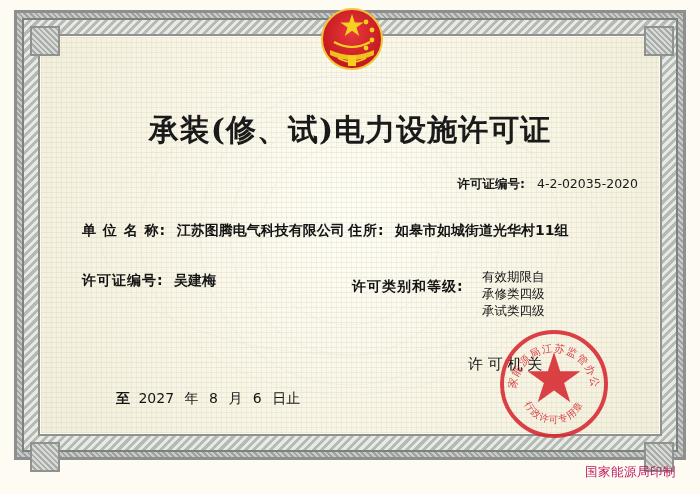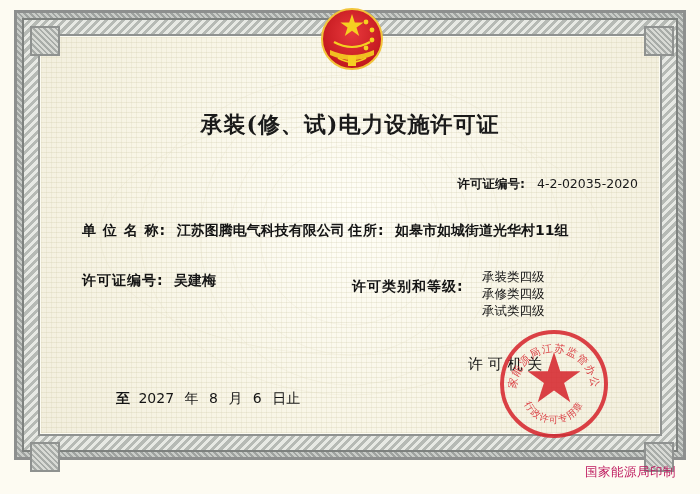--- a/index.html
+++ b/index.html
@@ -87,21 +87,21 @@
   }
 
   
   .title {
     position: absolute;
     left: 0;
     top: 110px;
     width: 700px;
     text-align: center;
     font-family: "DejaVu Serif", serif;
-    font-size: 22px;
+    font-size: 30px;
     font-weight: bold;
     letter-spacing: 1px;
     color: #1a1a1a;
     z-index: 5;
   }
 
   
   .cert-no {
     position: absolute;
     right: 62px;
@@ -252,21 +252,21 @@
   <div class="field-row row-legal">
     <span class="lbl">许可证编号:</span>
     <span class="val">吴建梅</span>
   </div>
 
   <div class="field-row row-cat">
     <span class="lbl">许可类别和等级:</span>
   </div>
 
   <div class="cat-list">
-    <div>承装类四级</div>
+    <div>有效期限自</div>
     <div>承修类四级</div>
     <div>承试类四级</div>
   </div>
 
 
   <div class="field-row row-valid-to">
     <span class="lbl">至</span>
     <span class="date-seg">2027</span>
     <span class="date-seg">年</span>
     <span class="date-seg">8</span>

